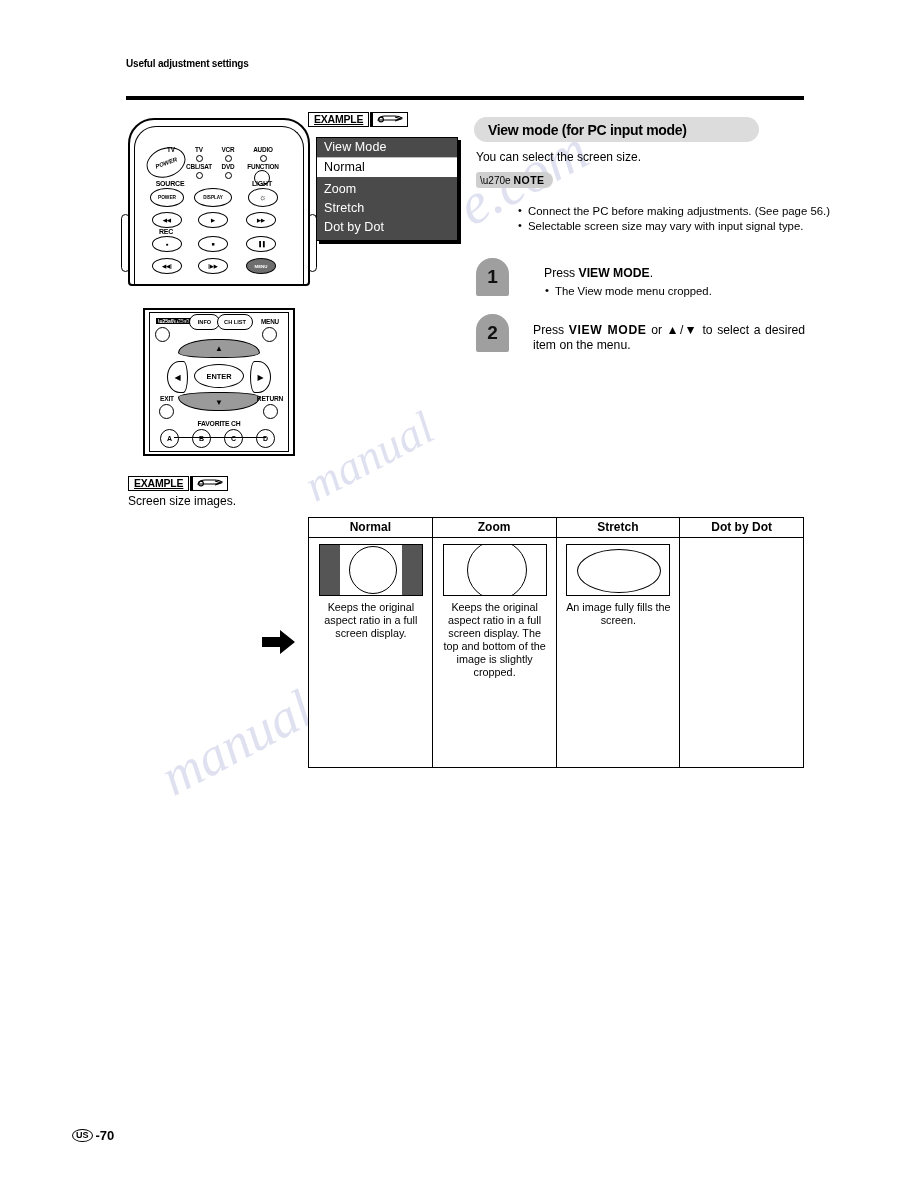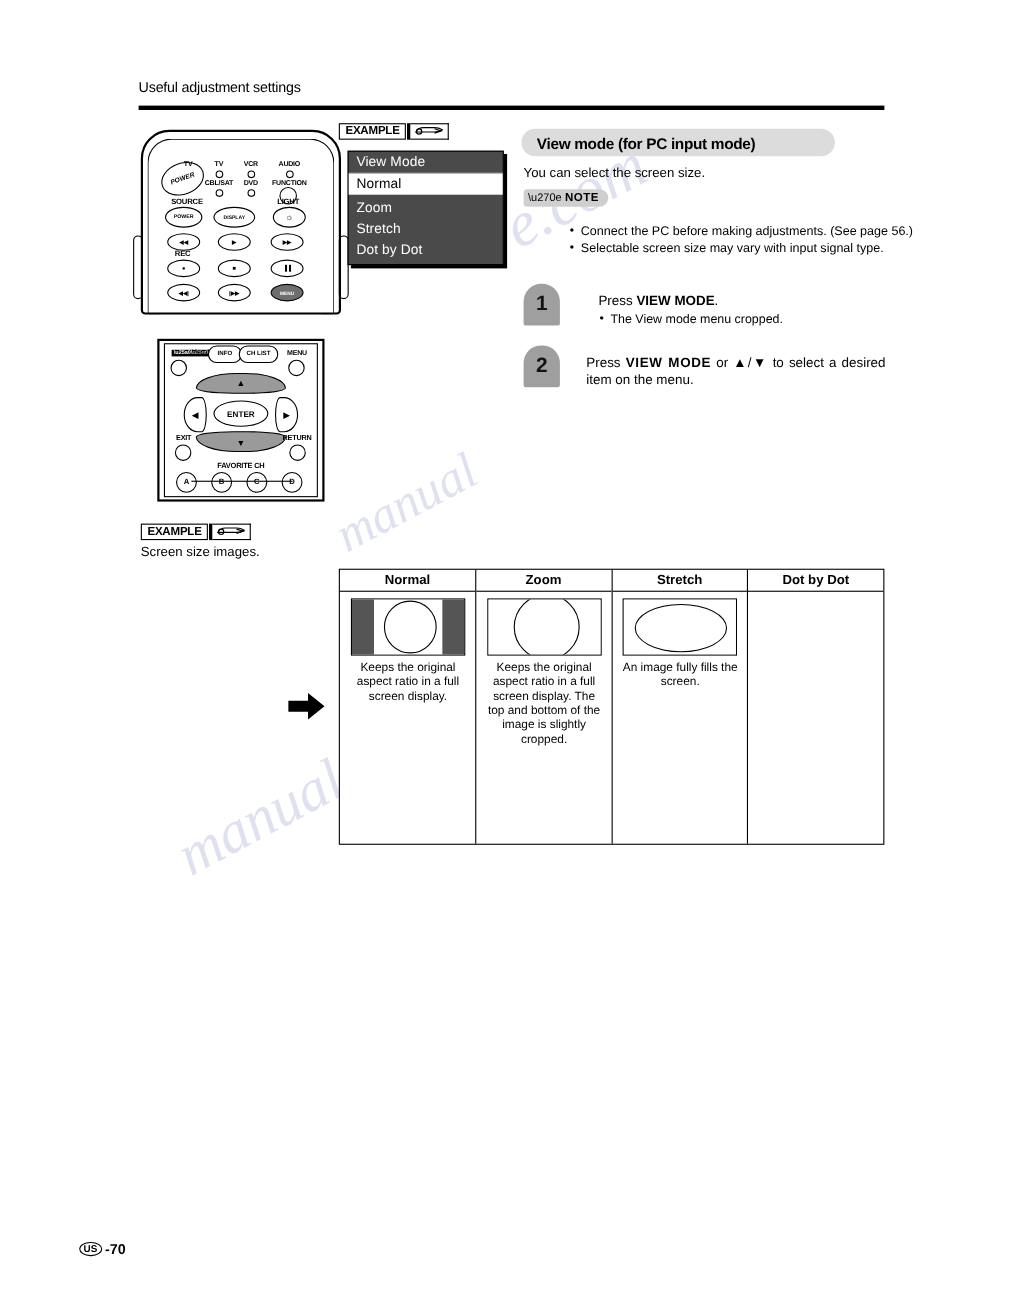--- a/index.html
+++ b/index.html
@@ -12,21 +12,21 @@
 
   
   .wm{position:absolute;pointer-events:none;user-select:none;
       color:#b9bede;opacity:.45;font-family:"Liberation Serif",serif;
       font-style:italic;white-space:nowrap;}
   .wm1{left:430px;top:150px;font-size:58px;transform:rotate(-28deg);}
   .wm2{left:150px;top:690px;font-size:54px;transform:rotate(-28deg);}
   .wm3{left:300px;top:430px;font-size:46px;transform:rotate(-28deg);}
 
   
-  .hdr-title{position:absolute;left:126px;top:72px;font-size:13px;font-weight:normal;
+  .hdr-title{position:absolute;left:126px;top:58px;font-size:10px;font-weight:bold;
              letter-spacing:-.2px;}
   .hdr-rule{position:absolute;left:126px;top:96px;width:678px;height:4px;background:#000;}
 
   
   .remote-top{position:absolute;left:128px;top:118px;width:182px;height:168px;}
   .rt-body{position:absolute;inset:0;border:2.5px solid #000;border-radius:26px 26px 4px 4px;
            background:#fff;}
   .rt-body:after{content:"";position:absolute;left:4px;right:4px;top:6px;bottom:-2px;
            border:1.2px solid #000;border-radius:22px 22px 3px 3px;border-bottom:none;}
   .rlbl{position:absolute;font-size:6.4px;font-weight:bold;letter-spacing:-.2px;text-align:center;}
@@ -54,21 +54,21 @@
   .arrbtn.r{border-radius:22% 60% 60% 22%/50% 50% 50% 50%;}
   .enter{position:absolute;width:48px;height:22px;border:1.6px solid #000;border-radius:50%;
         display:flex;align-items:center;justify-content:center;font-size:7.4px;font-weight:bold;}
   .fav{position:absolute;width:17px;height:17px;border:1.4px solid #000;border-radius:50%;
         display:flex;align-items:center;justify-content:center;font-size:7px;font-weight:bold;}
   .favline{position:absolute;height:1.4px;background:#000;}
 
   
   .extag{position:absolute;display:flex;align-items:stretch;height:15px;}
   .extag .lbl{border:1.6px solid #000;padding:0 5px;font-size:10.5px;font-weight:bold;
-        display:flex;align-items:center;letter-spacing:-.2px;line-height:1;}
+        display:flex;align-items:center;letter-spacing:-.2px;line-height:1;text-decoration:underline;}
   .extag .hand{border:1.6px solid #000;border-left:none;width:34px;display:flex;
         align-items:center;justify-content:center;}
   .extag .bar{width:3px;background:#000;margin-left:1px;}
 
   
   .osd{position:absolute;left:316px;top:137px;width:140px;background:#4a4a4a;
        border:1px solid #000;box-shadow:3px 3px 0 #000;}
   .osd-row{padding:2px 7px 3px;font-size:12.5px;color:#fff;letter-spacing:.1px;}
   .osd-row.title{border-bottom:1px solid #bdbdbd;}
   .osd-row.sel{background:#ffffff;color:#000;}

